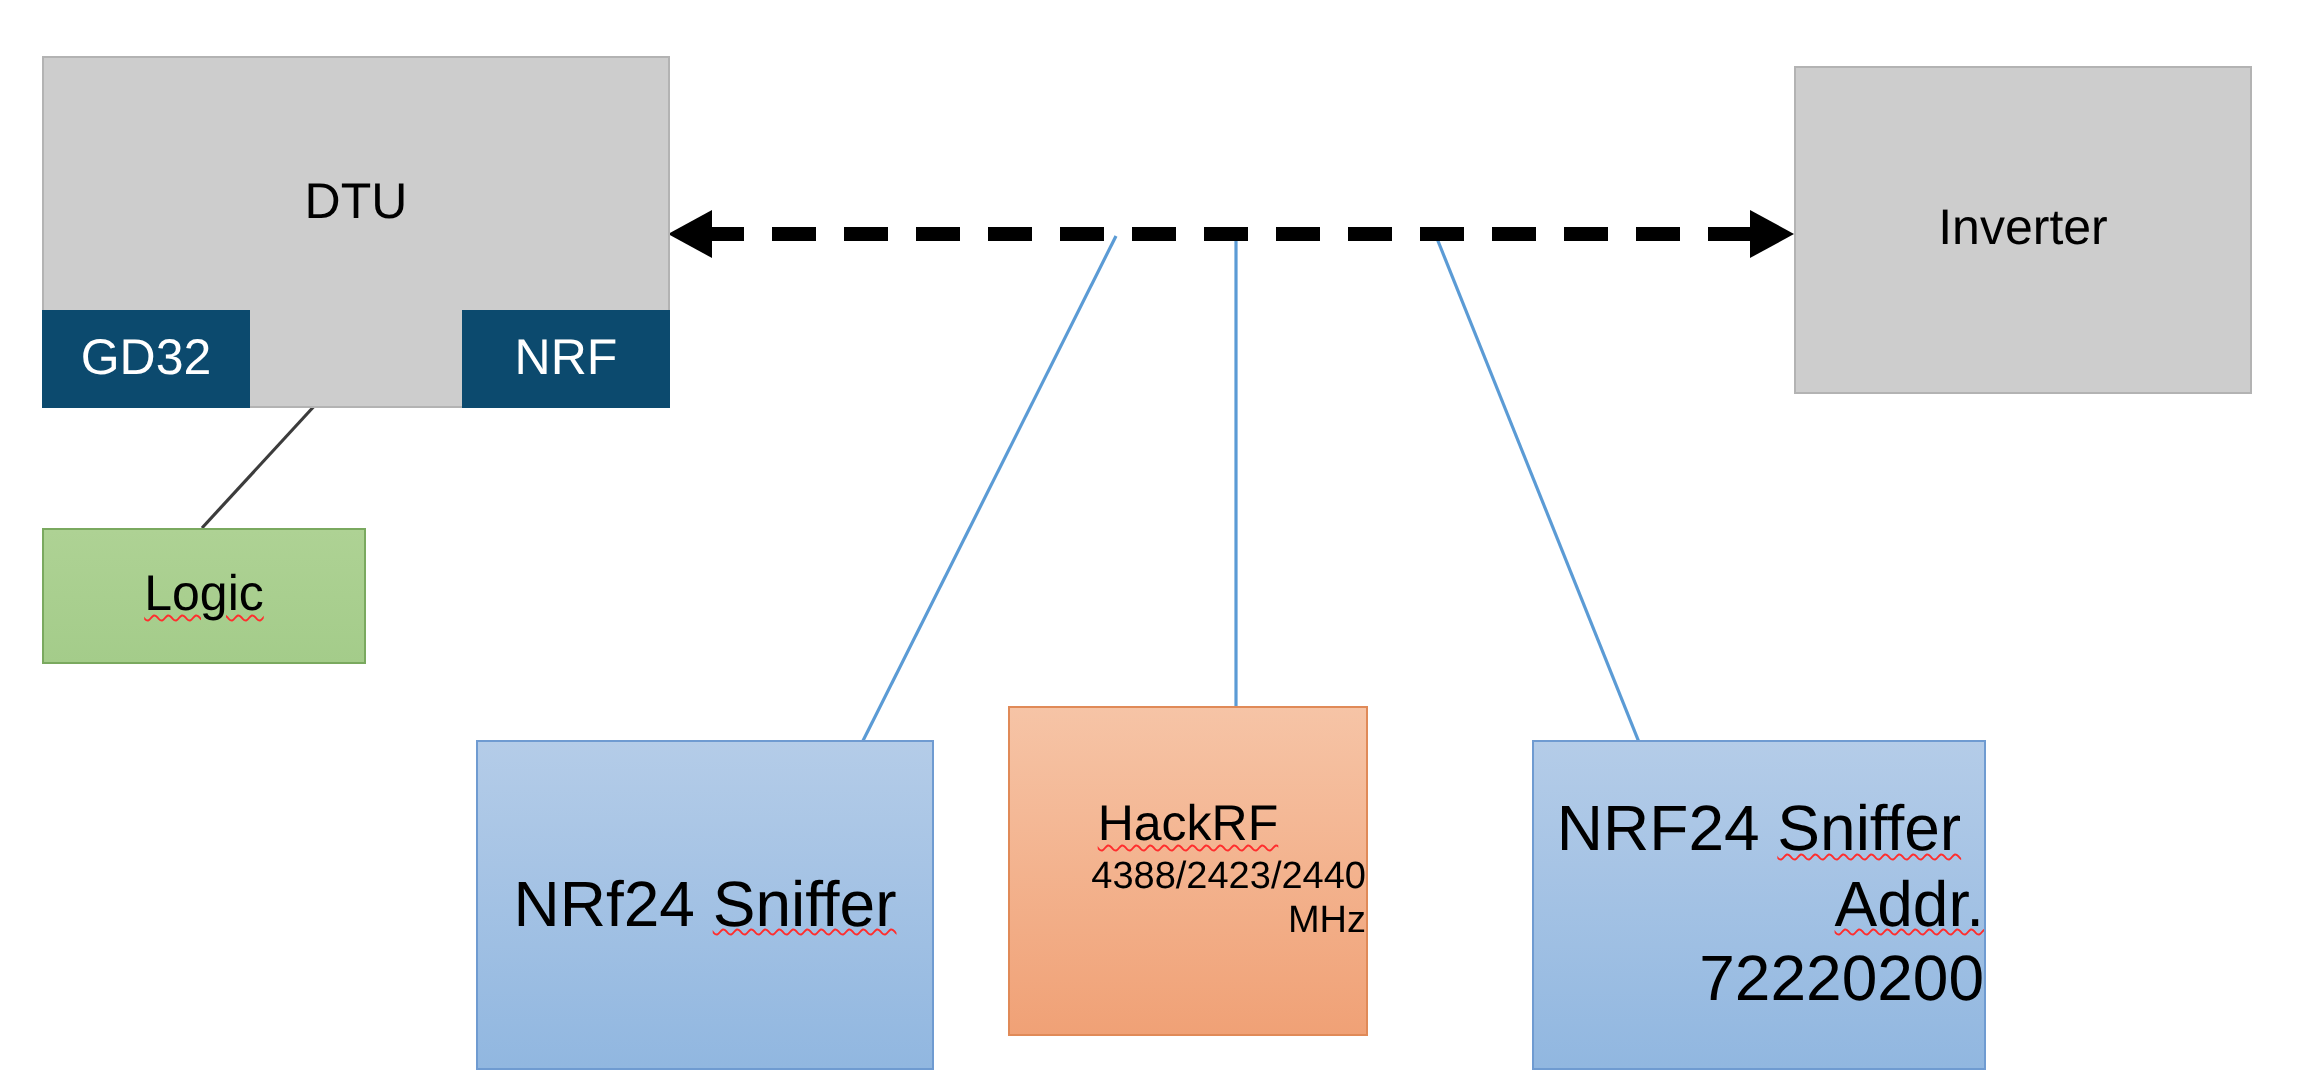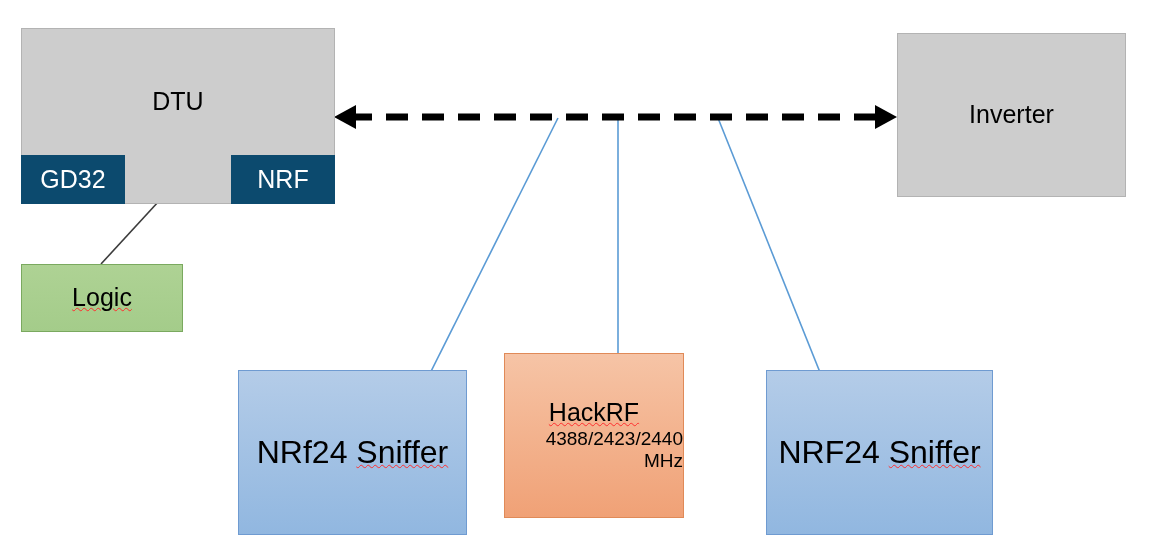--- a/index.html
+++ b/index.html
@@ -144,15 +144,19 @@
 
   <div class="node" id="hackrf-node">
     <div class="hackrf-title spell">HackRF</div>
     <div class="hackrf-sub">4388/2423/2440 MHz</div>
   </div>
 
   <div class="node blue-node" id="sniffer-right-node">
     <div>
       <span>NRF24 </span><span class="spell">Sniffer</span>
     </div>
+    <div>
+      <span class="spell">Addr.</span>
+      <span>72220200</span>
+    </div>
   </div>
 
 </div>
 
 </body></html>

